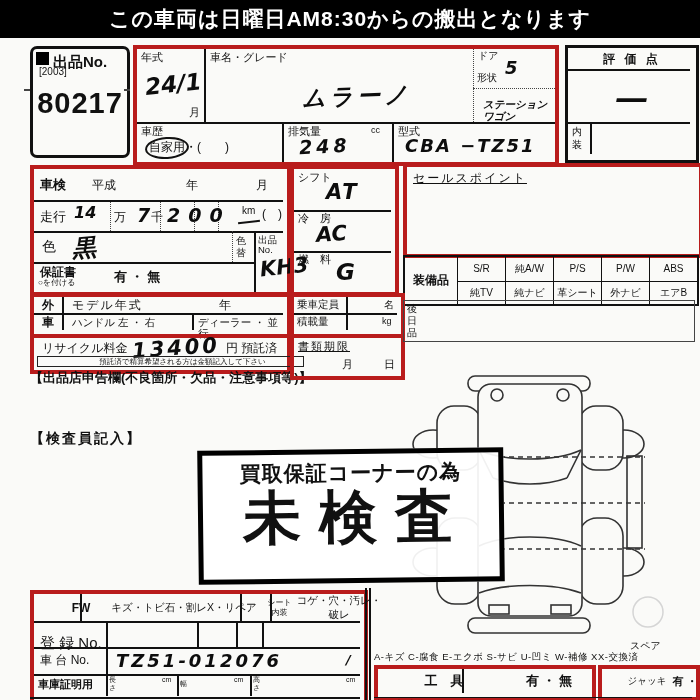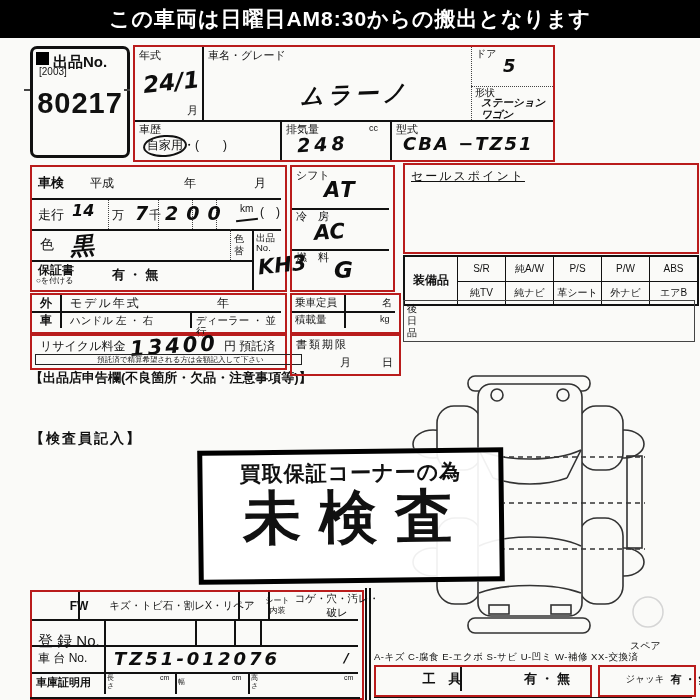--- a/index.html
+++ b/index.html
@@ -1,19 +1,19 @@
 <!DOCTYPE html>
 <html><head>
 <meta charset="utf-8">
 <style>
   html,body{margin:0;padding:0;background:#fff;}
   .sheet{position:relative;width:700px;height:700px;background:#fafaf8;overflow:hidden;
          font-family:"Liberation Sans","DejaVu Sans",sans-serif;color:#111;}
   .abs{position:absolute;}
-  .bx{position:absolute;border:2px solid #b91c1c;background:transparent;}
+  .bx{position:absolute;border:4px solid #b91c1c;background:transparent;}
   .bx3{position:absolute;border:3px solid #111;background:#fafaf8;}
   .lbl{font-size:11px;color:#111;line-height:1.05;}
   .hw{font-family:"DejaVu Sans",sans-serif;font-style:italic;font-weight:bold;color:#0d0d0d;}
   .vline{position:absolute;width:1.5px;background:#111;}
   .hline{position:absolute;height:1.5px;background:#111;}
   .dotv{position:absolute;width:0;border-left:1.5px dotted #444;}
   .doth{position:absolute;height:0;border-top:1.5px dotted #444;}
   .ctr{display:flex;align-items:center;justify-content:center;text-align:center;padding-left:24px;}
   .banner{position:absolute;left:0;top:0;width:700px;height:38px;background:#000;color:#fff;
           display:flex;align-items:center;justify-content:center;font-size:21px;font-weight:bold;letter-spacing:1px;}
@@ -57,35 +57,43 @@
 
     <div class="abs lbl" style="left:4px;top:3px;">年式</div>
     <div class="abs hw" style="left:8px;top:22px;font-size:23px;transform:rotate(-6deg);">24/1</div>
     <div class="abs lbl" style="left:52px;top:58px;">月</div>
 
     <div class="abs lbl" style="left:73px;top:3px;">車名・グレード</div>
     <div class="abs hw" style="left:165px;top:32px;font-size:23px;letter-spacing:4px;transform:rotate(-2deg);">ムラーノ</div>
 
     <div class="abs lbl" style="left:341px;top:2px;font-size:10px;">ドア</div>
     <div class="abs hw" style="left:368px;top:8px;font-size:18px;">5</div>
-    <div class="abs lbl" style="left:340px;top:41px;font-size:10px;">形状</div>
+    <div class="abs lbl" style="left:340px;top:24px;font-size:10px;">形状</div>
     <div class="abs hw" style="left:346px;top:50px;width:70px;font-size:10.5px;line-height:1.1;font-style:italic;">ステーションワゴン</div>
 
     <div class="abs lbl" style="left:4px;top:77px;">車歴</div>
     <div class="abs lbl" style="left:12px;top:92px;font-size:12px;">自家用・(　　)</div>
     <div class="abs" style="left:8px;top:88px;width:40px;height:18px;border:2px solid #111;border-radius:50%;transform:rotate(-4deg);"></div>
 
     <div class="abs lbl" style="left:151px;top:77px;">排気量</div>
     <div class="abs lbl" style="left:234px;top:77px;font-size:9px;">cc</div>
     <div class="abs hw" style="left:162px;top:86px;font-size:19px;letter-spacing:4px;transform:rotate(-3deg);">248</div>
 
     <div class="abs lbl" style="left:261px;top:77px;">型式</div>
     <div class="abs hw" style="left:268px;top:86px;font-size:18px;letter-spacing:2px;">CBA −TZ51</div>
   </div>
 
+  <div class="bx3" style="left:565px;top:45px;width:128px;height:112px;">
+    <div class="abs" style="left:0;top:3px;width:100%;text-align:center;font-size:12px;font-weight:bold;letter-spacing:3px;">評 価 点</div>
+    <div class="hline" style="left:0;top:21px;width:122px;"></div>
+    <div class="abs hw" style="left:0;top:32px;width:100%;text-align:center;font-size:30px;">―</div>
+    <div class="hline" style="left:0;top:74px;width:122px;"></div>
+    <div class="vline" style="left:22px;top:74px;height:32px;"></div>
+    <div class="abs" style="left:4px;top:77px;width:13px;font-size:10px;line-height:1.3;word-break:break-all;">内装</div>
+  </div>
 
   <div class="bx" style="left:30px;top:165px;width:253px;height:123px;">
     <div class="abs lbl" style="left:6px;top:9px;font-size:13px;font-weight:bold;">車検</div>
     <div class="abs lbl" style="left:58px;top:10px;font-size:12px;">平成</div>
     <div class="abs lbl" style="left:152px;top:10px;font-size:12px;">年</div>
     <div class="abs lbl" style="left:222px;top:10px;font-size:12px;">月</div>
     <div class="hline" style="left:0;top:31px;width:249px;"></div>
 
     <div class="abs lbl" style="left:6px;top:41px;font-size:13px;">走行</div>
     <div class="dotv" style="left:76px;top:33px;height:29px;"></div>
@@ -169,21 +177,21 @@
   <div class="bx" style="left:290px;top:293px;width:107px;height:37px;">
     <div class="hline" style="left:0;top:16px;width:103px;"></div>
     <div class="vline" style="left:52px;top:0;height:33px;"></div>
     <div class="abs lbl" style="left:3px;top:2px;font-size:10.5px;">乗車定員</div>
     <div class="abs lbl" style="left:90px;top:3px;font-size:10px;">名</div>
     <div class="abs lbl" style="left:3px;top:19px;font-size:10.5px;">積載量</div>
     <div class="abs lbl" style="left:88px;top:20px;font-size:9px;">kg</div>
   </div>
 
   <div class="bx" style="left:290px;top:334px;width:107px;height:38px;">
-    <div class="abs lbl" style="left:4px;top:3px;letter-spacing:2px;">書類期限</div>
+    <div class="abs lbl" style="left:4px;top:3px;letter-spacing:2px;text-decoration:underline;">書類期限</div>
     <div class="abs lbl" style="left:48px;top:21px;font-size:11px;">月</div>
     <div class="abs lbl" style="left:90px;top:21px;font-size:11px;">日</div>
   </div>
 
   <div class="abs" style="left:403px;top:300px;width:290px;height:40px;border:1.5px solid #444;">
     <div class="abs" style="left:3px;top:2px;width:11px;font-size:10px;line-height:1.2;word-break:break-all;">後日品</div>
   </div>
 
   <div class="abs" style="left:30px;top:430px;font-size:14px;font-weight:bold;letter-spacing:2px;">【検査員記入】</div>
 

